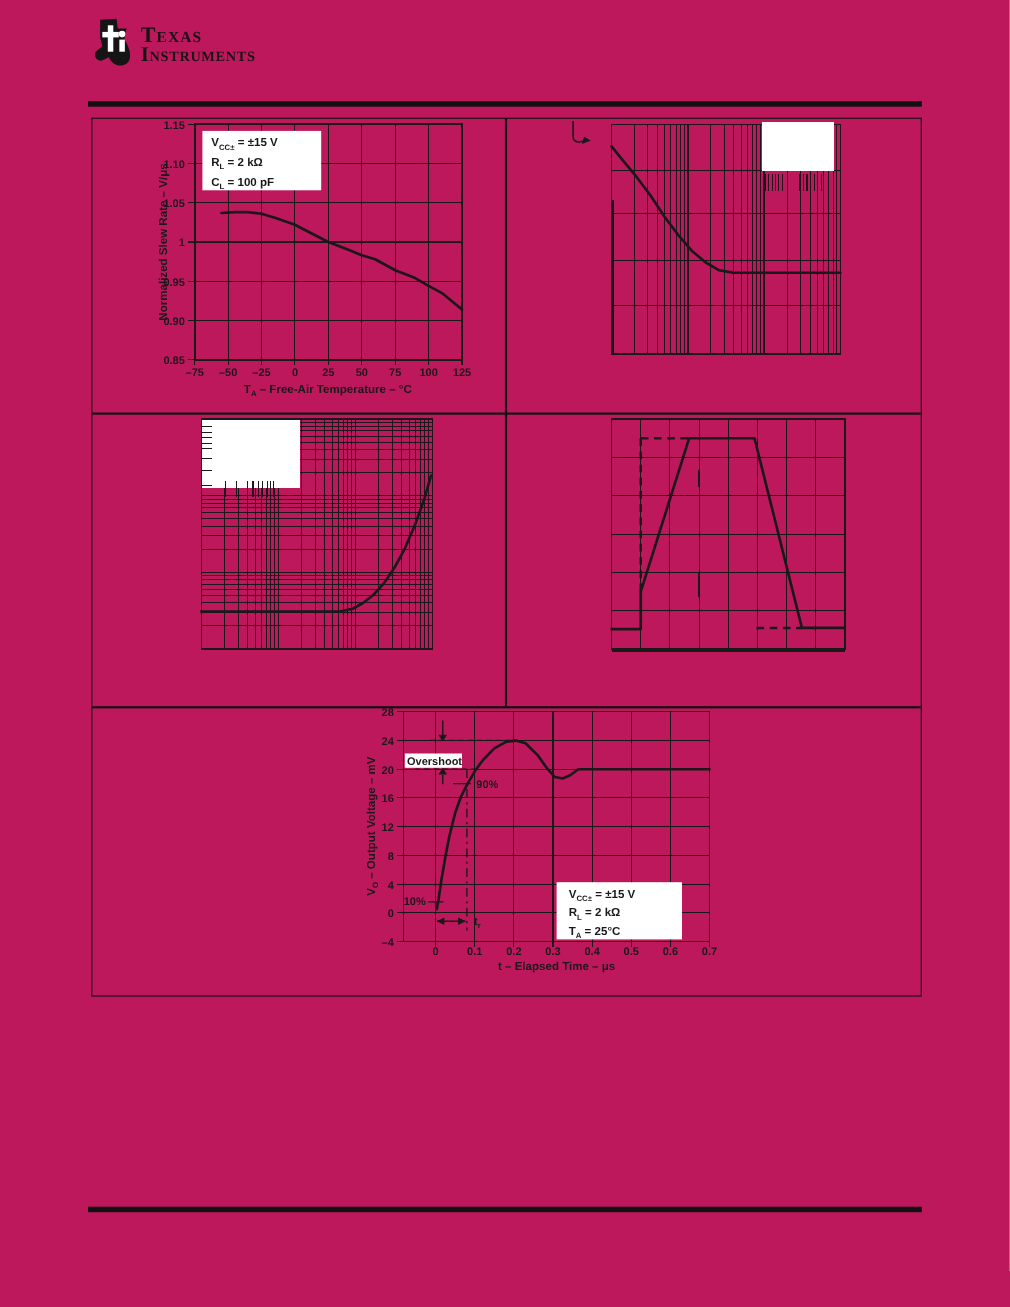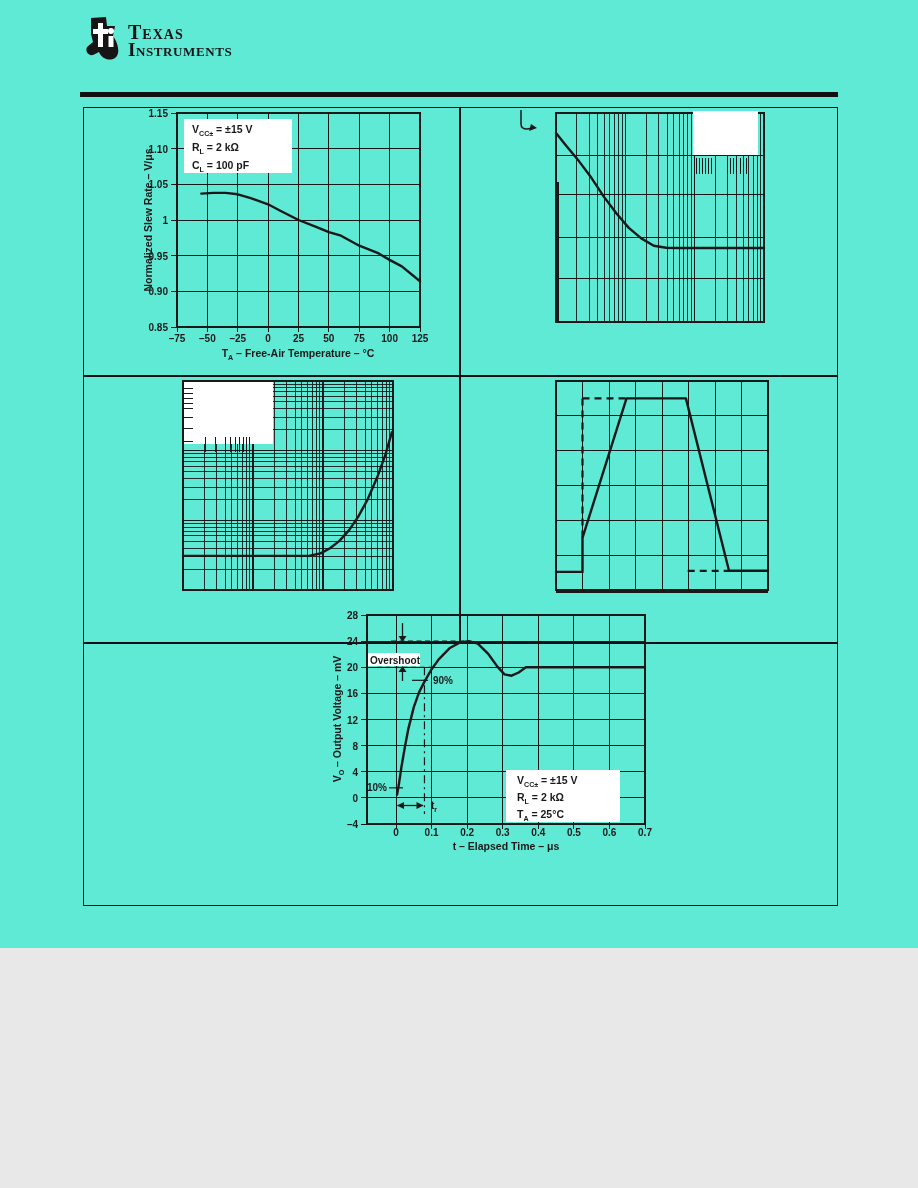--- a/index.html
+++ b/index.html
@@ -1,35 +1,35 @@
 <!DOCTYPE html>
 <html><head>
 <meta charset="utf-8">
 <style>
   html,body{margin:0;padding:0;background:#e8e8e8;}
-  .page{position:relative;width:918px;height:948px;background:#5eead4;margin:0 auto;
+  .page{position:relative;width:918px;height:1188px;background:#be185d;margin:0 auto;
         font-family:"Liberation Sans",sans-serif;overflow:hidden;}
   .rule{position:absolute;left:80px;width:758px;background:#121012;}
   .rule.top{top:92px;height:5px;}
   .rule.bottom{top:1097px;height:5px;}
   .logo{position:absolute;left:84px;top:16px;display:flex;align-items:flex-start;}
   .logo-mark{width:38px;height:46px;}
   .logo-text{margin-left:6px;color:#171416;font-family:"Liberation Serif",serif;font-weight:bold;}
   .logo-line1{display:block;font-size:20px;line-height:20px;letter-spacing:1px;font-variant:small-caps;margin-top:6px;}
   .logo-line2{display:block;font-size:19px;line-height:15px;letter-spacing:0.6px;font-variant:small-caps;}
   .panel{position:absolute;left:83px;top:107px;width:753px;height:797px;border:1.5px solid #121012;}
   .div-v{position:absolute;left:375px;top:0;width:1.5px;height:534px;background:#121012;}
   .div-h{position:absolute;left:0;width:100%;height:1.5px;background:#121012;}
   .chart-figure{position:absolute;margin:0;padding:0;text-align:center;}
   .chart-figure svg{display:block;}
   #fig1{left:85px;top:104px;}
   #fig2{left:500px;top:104px;}
   #fig3{left:150px;top:372px;}
   #fig4{left:545px;top:372px;}
-  #fig5{left:295px;top:608px;}
+  #fig5{left:295px;top:640px;}
   svg text{font-family:"Liberation Sans",sans-serif;font-weight:bold;fill:#1b181a;}
 </style>
 </head>
 <body>
 
 <div class="page">
 
   <div class="logo">
     <svg class="logo-mark" viewBox="0 0 38 46">
       <path fill="#171416" d="M7,2 L22,1 L23,10 L31,10 L29,20 C34,27 37,38 31,42 C25,46 17,42 15,36 L9,39 C4,40 1,35 3,31 L9,26 L7,18 Z"></path>

